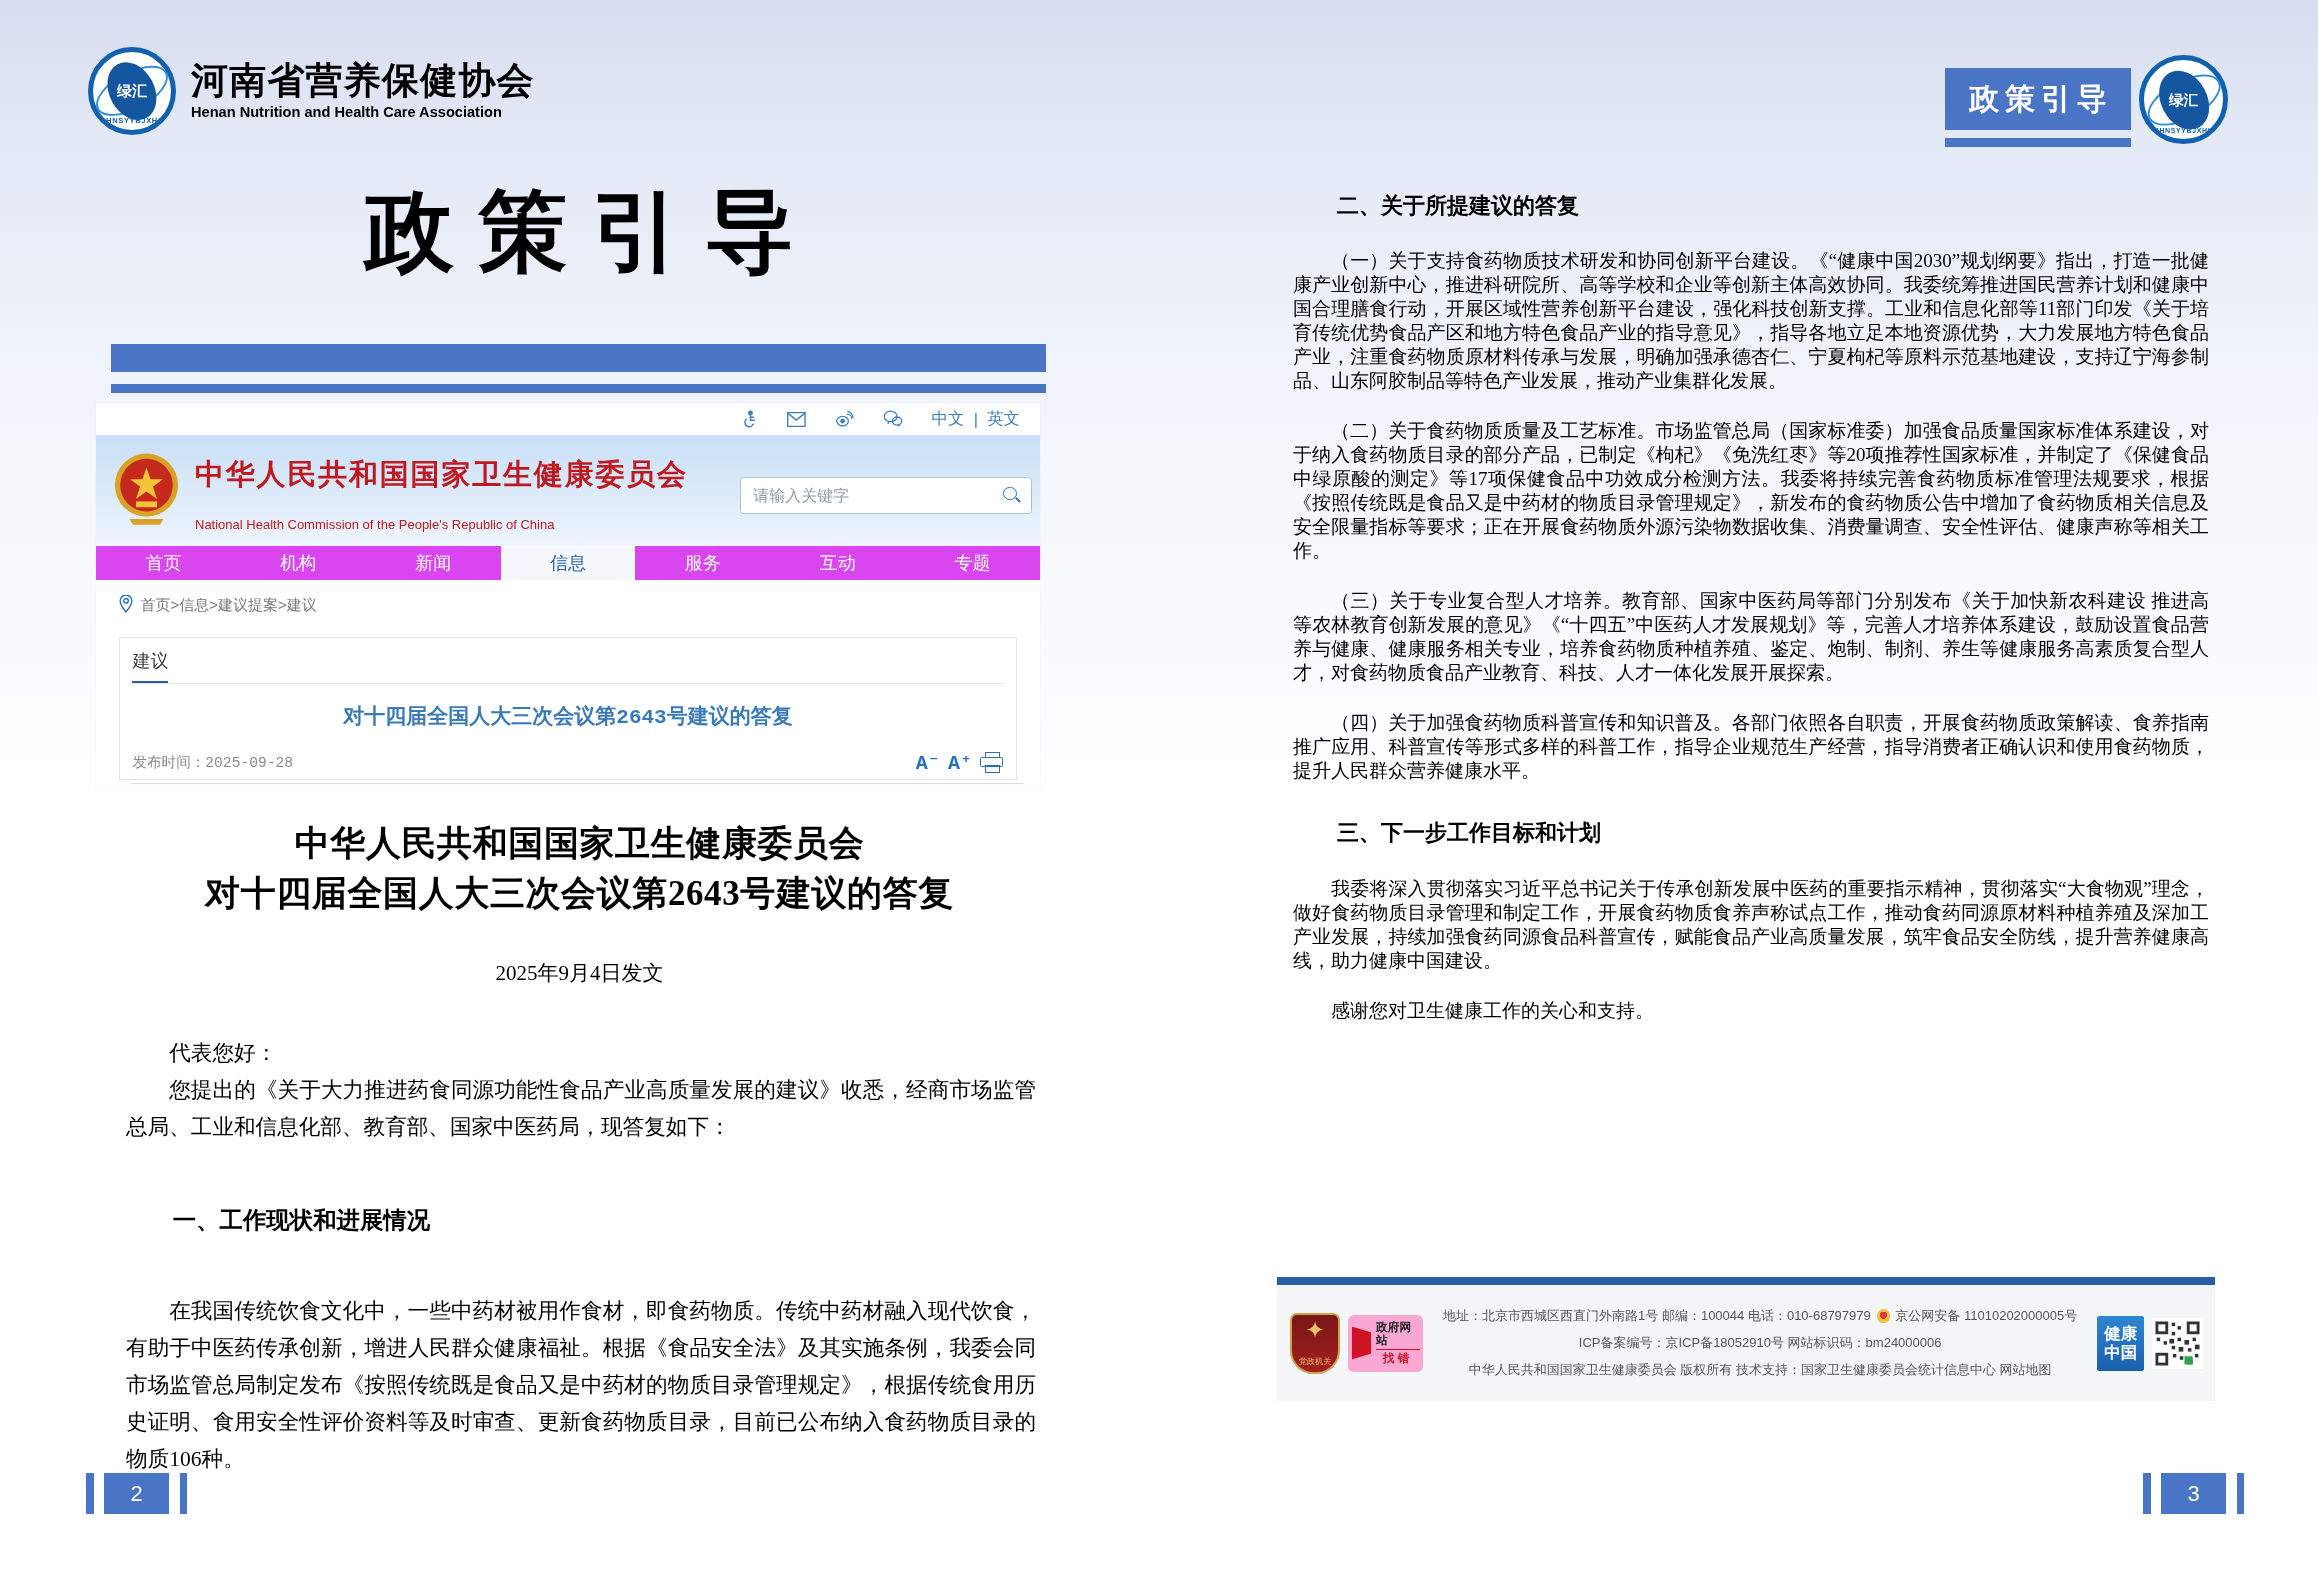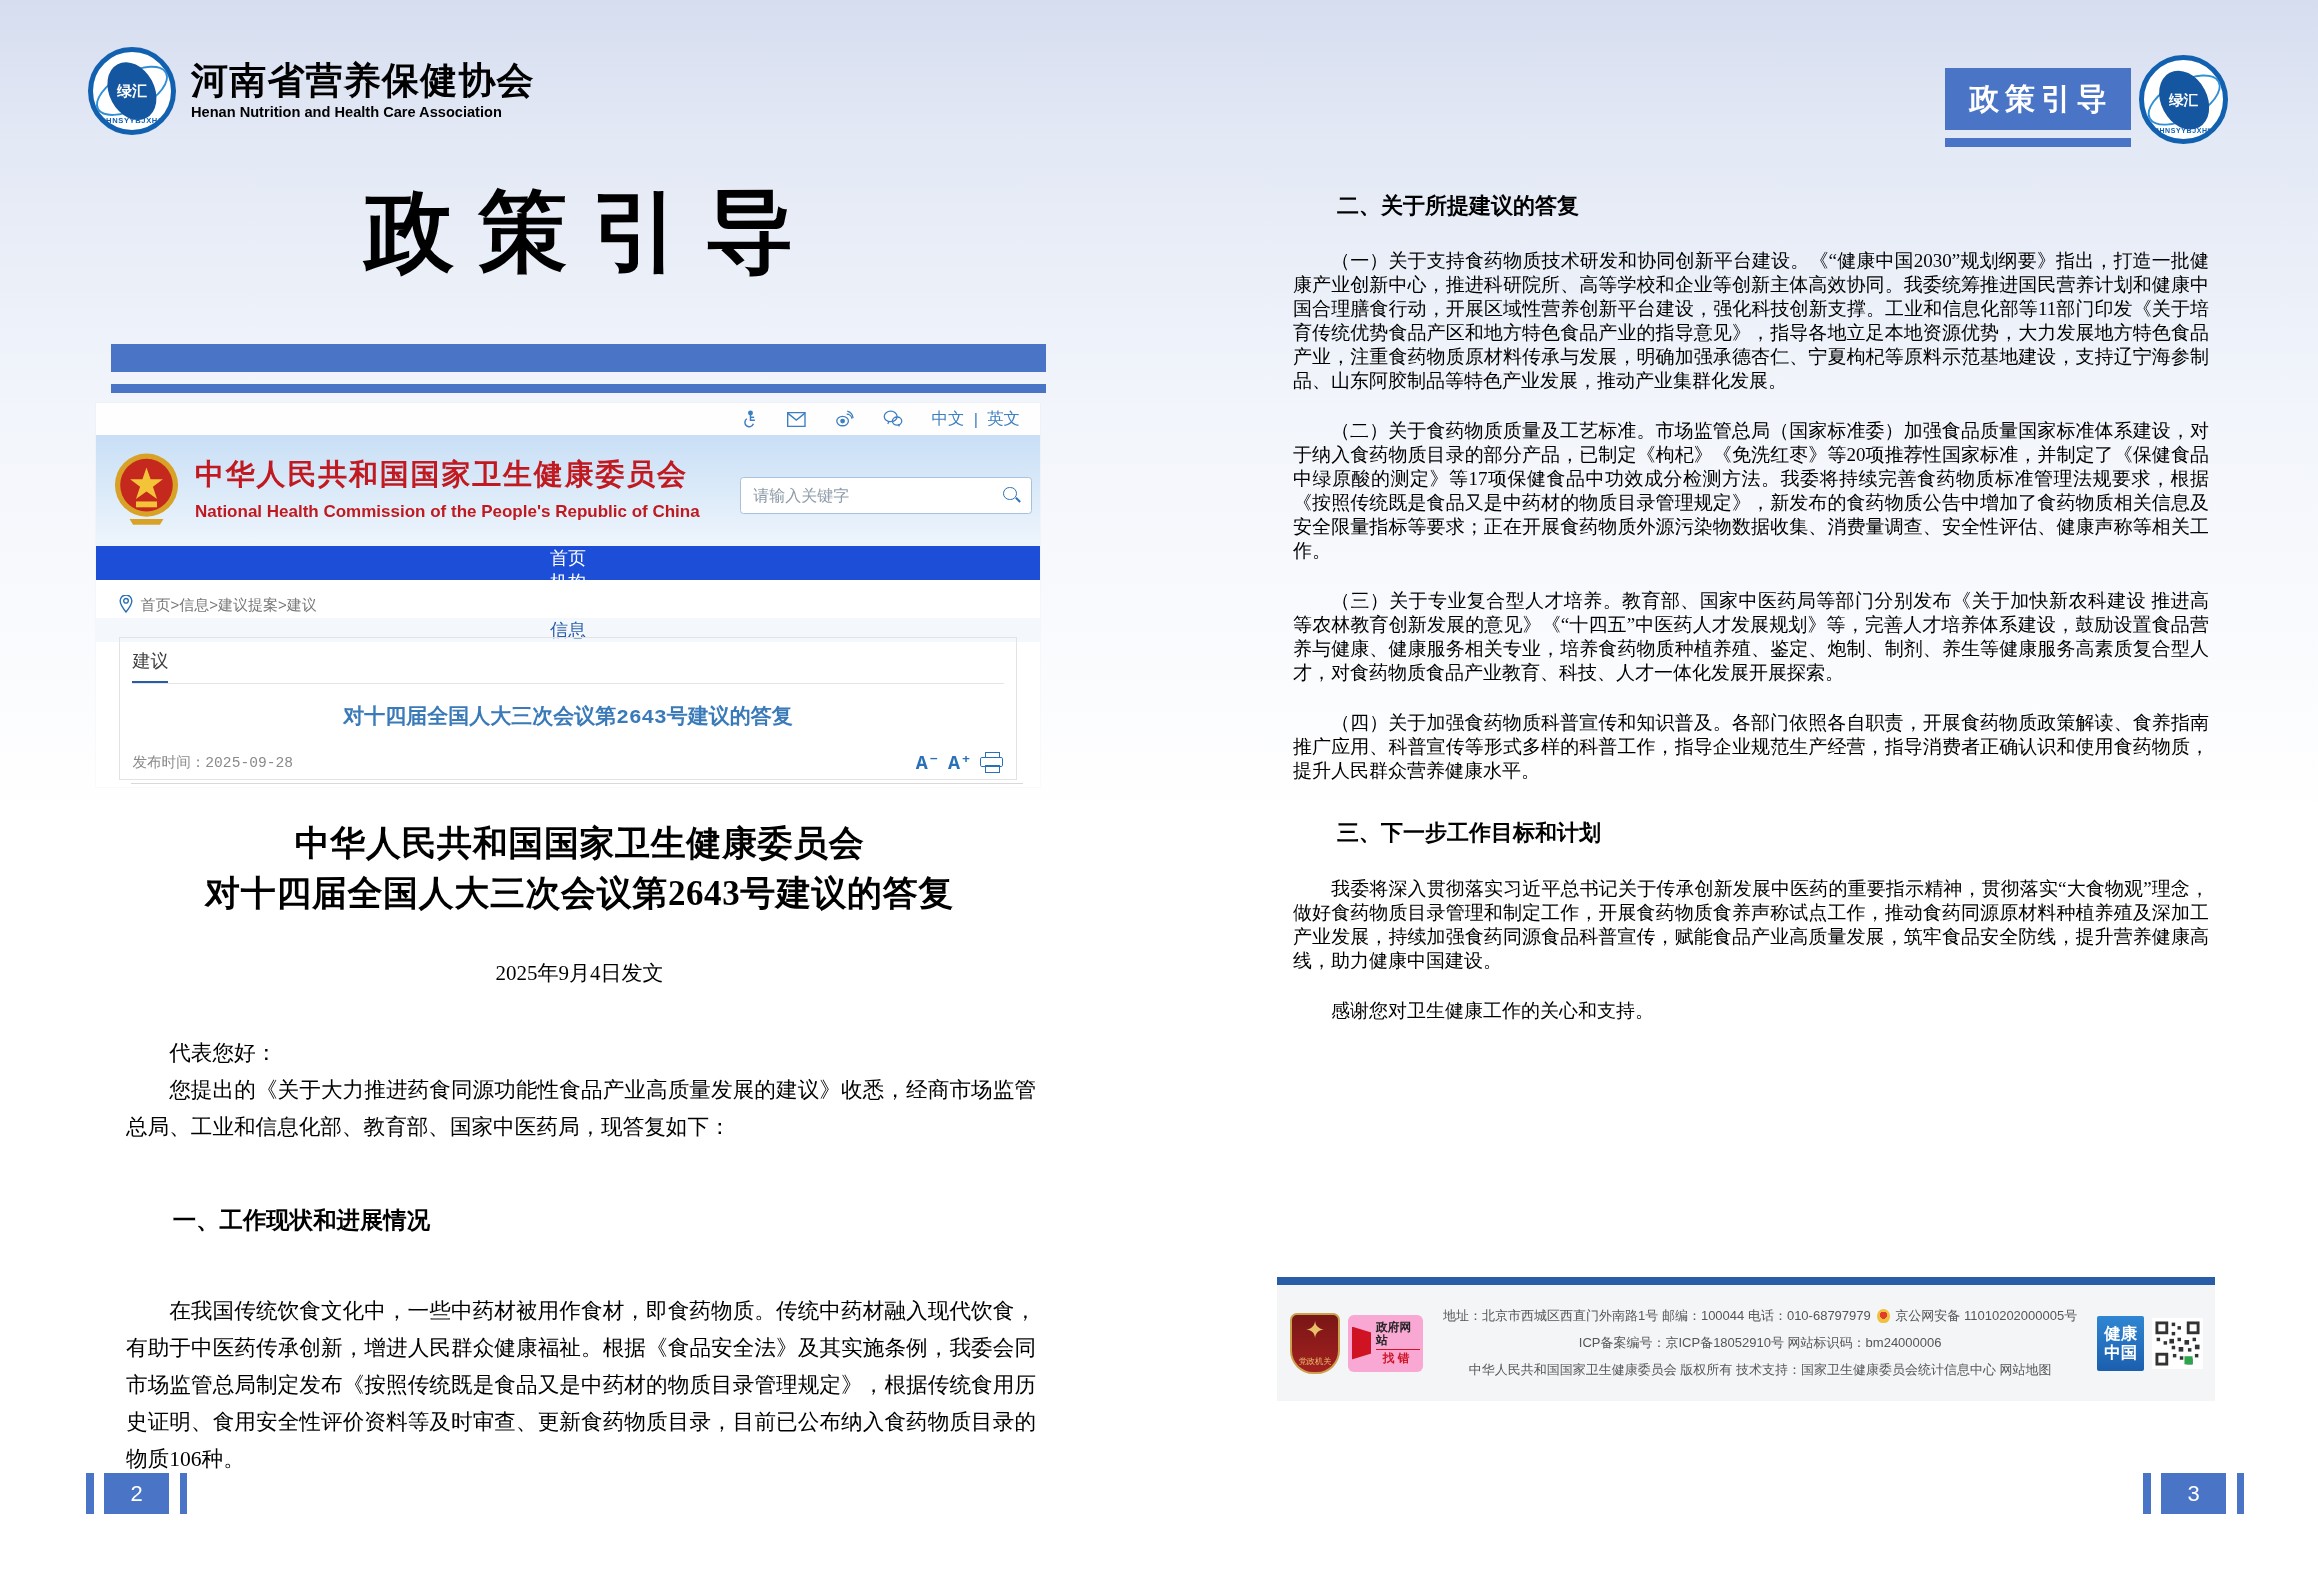--- a/index.html
+++ b/index.html
@@ -33,30 +33,30 @@
   .site{position:absolute;left:96px;top:403px;width:944px;height:384px;background:#fff;
     font-family:"Liberation Sans",sans-serif;box-shadow:0 0 0 0.6px rgba(0,0,0,0.03);}
   .site-top{height:32px;display:flex;align-items:center;justify-content:flex-end;gap:29px;padding-right:20px;
     color:#3e7fc1;font-size:16.4px;background:#fefefe;}
   .site-top svg{display:block;}
   .lang{display:flex;gap:9.3px;align-items:center;color:#3e7fc1;}
   .site-head{position:relative;height:111px;background:linear-gradient(180deg,#c9dff6 0%,#ddebf9 55%,#eef5fc 100%);}
   .emblem{position:absolute;left:16.4px;top:15px;}
   .head-titles{position:absolute;left:99px;top:20px;}
   .org-cn{color:#c01920;font-size:29px;font-weight:900;letter-spacing:1.8px;font-family:"Liberation Serif",serif;}
-  .org-en{color:#c01920;font-size:17px;margin-top:7px;font-weight:bold;}
+  .org-en{color:#c01920;font-size:13px;margin-top:22px;font-weight:normal;}
   .searchbox{position:absolute;right:8.2px;top:42px;width:292px;height:37px;background:#fff;border:0.6px solid #a9c0dd;
     border-radius:3.5px;display:flex;align-items:center;padding:0 10.5px;box-sizing:border-box;}
   .searchbox input{flex:1;border:none;outline:none;font-size:16px;color:#444;background:transparent;
     font-family:"Liberation Sans",sans-serif;}
   .searchbox input::placeholder{color:#8d9aa8;}
   .mag{width:17.5px;height:17.5px;position:relative;flex:0 0 auto;}
   .mag::before{content:"";position:absolute;left:0;top:0;width:11.7px;height:11.7px;border:1.8px solid #2a70b8;border-radius:50%;}
   .mag::after{content:"";position:absolute;left:12.3px;top:12.3px;width:6.4px;height:1.8px;background:#2a70b8;transform:rotate(45deg);}
-  .site-nav{height:34px;display:flex;background:#1d4ed8;flex-direction:column;}
+  .site-nav{height:34px;display:flex;background:#d946ef;}
   .site-nav .nav-item{flex:1;display:flex;align-items:center;justify-content:center;color:#fff;font-size:18px;cursor:pointer;}
   .site-nav .nav-item.active{background:#f4f8fd;color:#295ca8;}
   .site-body{padding:15px 23.4px 0 23.4px;}
   .crumb{display:flex;align-items:center;gap:7px;color:#777;font-size:15px;}
   .panel{margin-top:21px;border:0.6px solid #e3e3e3;height:141px;padding:0 12px;position:relative;font-family:Liberation Mono, monospace;}
   .tabline{border-bottom:0.6px solid #e5e5e5;padding-top:11.7px;}
   .tabline b{display:inline-block;font-size:18px;color:#3c3c3c;font-weight:normal;padding-bottom:8.2px;
     border-bottom:2.3px solid #295ca8;}
   .panel-title{text-align:center;margin-top:17.5px;color:#3a7ab8;font-size:21px;font-weight:bold;}
   .panel-meta{display:flex;justify-content:space-between;align-items:center;margin-top:20px;}

